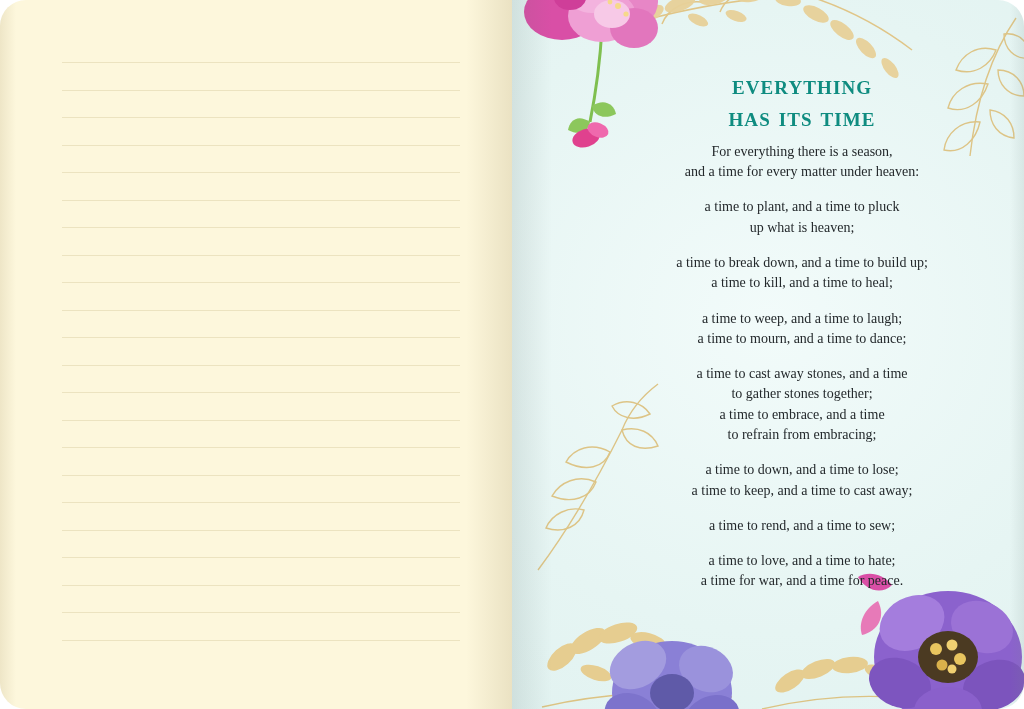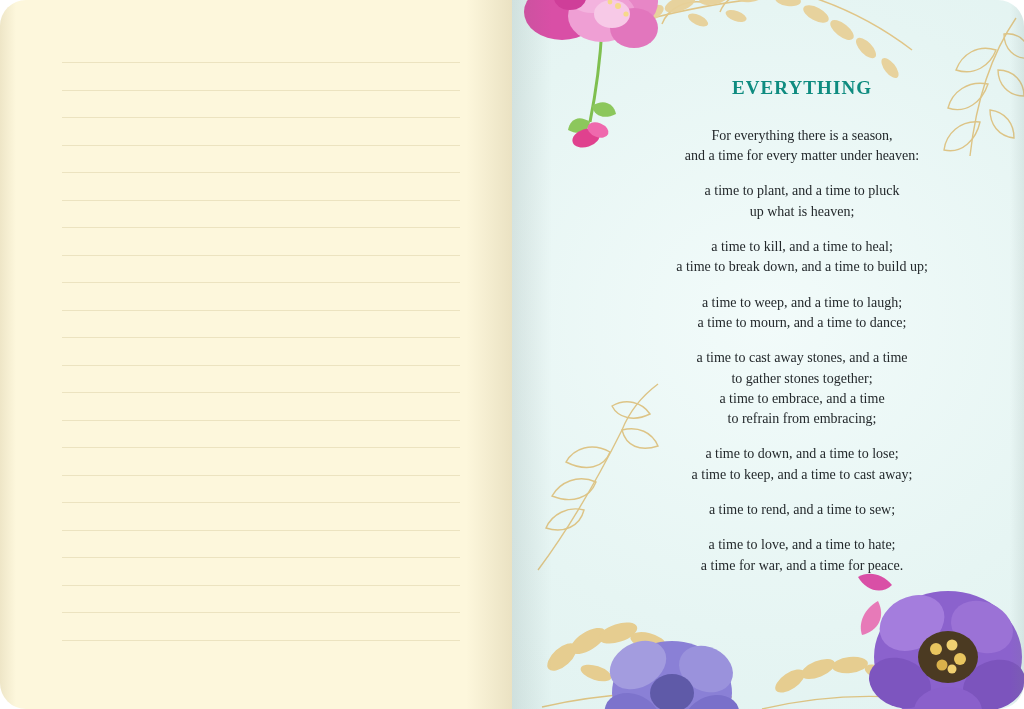--- a/index.html
+++ b/index.html
@@ -99,21 +99,21 @@
   }
   #verse-title {
     color: #0f8c80;
     font-family: "Liberation Serif", serif;
     font-weight: bold;
     font-size: 27px;
     line-height: 1.18;
     letter-spacing: 1.1px;
     font-variant: small-caps;
     text-transform: lowercase;
-    margin-bottom: 24px;
+    margin-bottom: 8px;
   }
   #verse-title .ttl-line { display: block; }
 
   .stanza {
     color: #23282b;
     font-size: 14px;
     line-height: 1.45;
     margin-bottom: 15px;
   }
   .stanza .ln { display: block; }
@@ -271,34 +271,35 @@
         <ellipse cx="50" cy="106" rx="28" ry="21" fill="#7d73cc" transform="rotate(20 50 106)"></ellipse>
         <ellipse cx="130" cy="108" rx="28" ry="21" fill="#7a70ca" transform="rotate(-20 130 108)"></ellipse>
         <ellipse cx="90" cy="130" rx="30" ry="21" fill="#8781d2"></ellipse>
         <ellipse cx="90" cy="84" rx="22" ry="19" fill="#5f5aa8"></ellipse>
       </g>
     </svg>
 
     <div id="verse-block">
       <div id="verse-title">
         <span class="ttl-line">Everything</span>
+        <span class="ttl-line">Has Its Time</span>
       </div>
 
       <div id="stanzas">
           <div class="stanza">
             <span class="ln">For everything there is a season,</span>
             <span class="ln">and a time for every matter under heaven:</span>
           </div>
           <div class="stanza">
             <span class="ln">a time to plant, and a time to pluck</span>
             <span class="ln">up what is heaven;</span>
           </div>
           <div class="stanza">
+            <span class="ln">a time to break down, and a time to build up;</span>
             <span class="ln">a time to kill, and a time to heal;</span>
-            <span class="ln">a time to break down, and a time to build up;</span>
           </div>
           <div class="stanza">
             <span class="ln">a time to weep, and a time to laugh;</span>
             <span class="ln">a time to mourn, and a time to dance;</span>
           </div>
           <div class="stanza">
             <span class="ln">a time to cast away stones, and a time</span>
             <span class="ln">to gather stones together;</span>
             <span class="ln">a time to embrace, and a time</span>
             <span class="ln">to refrain from embracing;</span>

